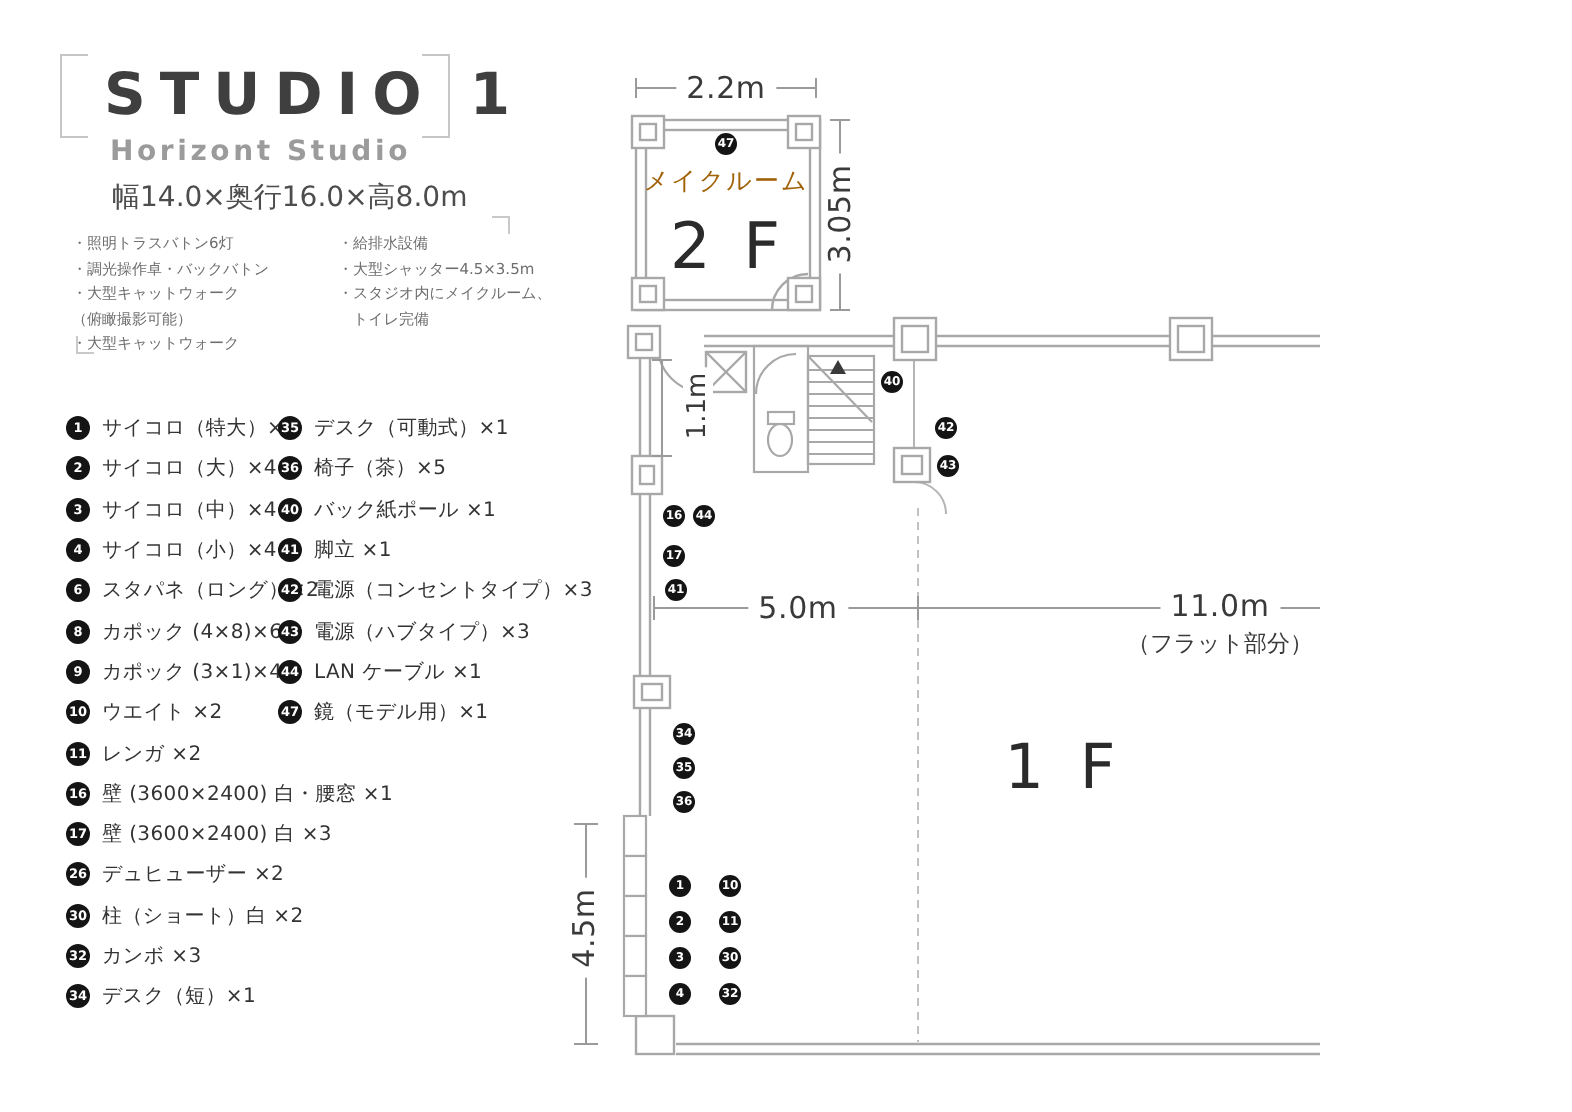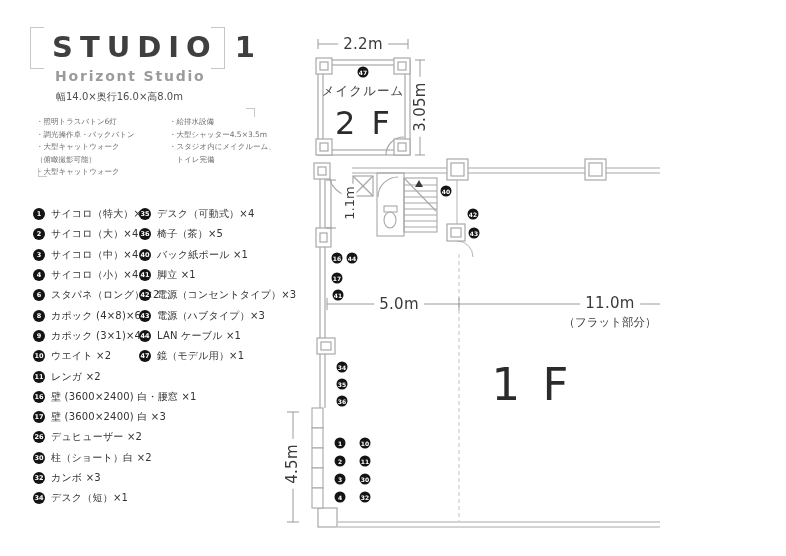--- a/index.html
+++ b/index.html
@@ -11,37 +11,37 @@
   .dim{font-size:15px;background:#fff;padding:0 5px;letter-spacing:0.3px;}
   .dim-sm{font-size:13px;background:#fff;padding:0 3px;}
   
   .title{position:absolute;left:52px;top:30px;font-size:29px;font-weight:600;
          letter-spacing:7px;color:#3f3f3f;z-index:3;}
   .bk{position:absolute;top:27px;width:13px;height:40px;z-index:3;}
   .bk-l{left:30px;border:1.5px solid #c6c6c6;border-right:none;}
   .bk-r{left:211px;border:1.5px solid #c6c6c6;border-left:none;}
   .subtitle{position:absolute;left:55px;top:68px;font-size:14px;font-weight:bold;
             letter-spacing:1.8px;color:#9b9b9b;z-index:3;}
-  .sizespec{position:absolute;left:56px;top:90px;font-size:10px;color:#4d4d4d;z-index:3;}
+  .sizespec{position:absolute;left:56px;top:90px;font-size:14px;color:#4d4d4d;z-index:3;}
   .notes{position:absolute;top:116px;z-index:3;font-size:7.5px;color:#6e6e6e;line-height:12.5px;white-space:nowrap;}
   .notes-l{left:36px;} .notes-r{left:140px;margin-left:29px;}
   .corner{position:absolute;width:8px;height:8px;z-index:3;}
   .corner-tr{left:246px;top:108px;border-top:1px solid #c9c9c9;border-right:1px solid #c9c9c9;}
   .corner-bl{left:38px;top:168px;border-left:1px solid #c9c9c9;border-bottom:1px solid #c9c9c9;}
   
   .legend{position:absolute;z-index:3;}
   .legend-l{left:33px;top:204px;} .legend-r{left:139px;top:204px;}
   .lrow{display:flex;align-items:center;height:20.3px;gap:6px;white-space:nowrap;}
   .lnum{width:12px;height:12px;border-radius:50%;background:#141414;color:#fff;font-size:6.5px;
         font-weight:bold;display:flex;align-items:center;justify-content:center;flex:0 0 12px;}
   .llab{font-size:10px;color:#333;letter-spacing:0.2px;}
   
-  .room2f{font-size:12.5px;letter-spacing:1px;color:#404040;}
+  .room2f{font-size:12.5px;letter-spacing:1px;color:#a16207;}
   .floor2f{font-size:32px;font-weight:500;letter-spacing:3px;color:#2b2b2b;}
-  .floor1f{font-size:45px;font-weight:500;letter-spacing:4px;color:#2b2b2b;}
+  .floor1f{font-size:31px;font-weight:500;letter-spacing:4px;color:#2b2b2b;}
   .flatnote{font-size:11.5px;color:#3a3a3a;}
   
   .mk{position:absolute;width:11px;height:11px;border-radius:50%;background:#141414;color:#fff;
       font-size:6px;font-weight:bold;display:flex;align-items:center;justify-content:center;
       transform:translate(-50%,-50%);z-index:4;}
 </style>
 </head>
 <body>
 
 <div class="canvas">
@@ -258,21 +258,21 @@
         <span class="llab">カンボ ×3</span>
       </div>
       <div class="lrow">
         <span class="lnum">34</span>
         <span class="llab">デスク（短）×1</span>
       </div>
     </div>
   <div class="legend legend-r" id="legend-right">
       <div class="lrow">
         <span class="lnum">35</span>
-        <span class="llab">デスク（可動式）×4</span>
+        <span class="llab">デスク（可動式）×1</span>
       </div>
       <div class="lrow">
         <span class="lnum">36</span>
         <span class="llab">椅子（茶）×5</span>
       </div>
       <div class="lrow">
         <span class="lnum">40</span>
         <span class="llab">バック紙ポール ×1</span>
       </div>
       <div class="lrow">

